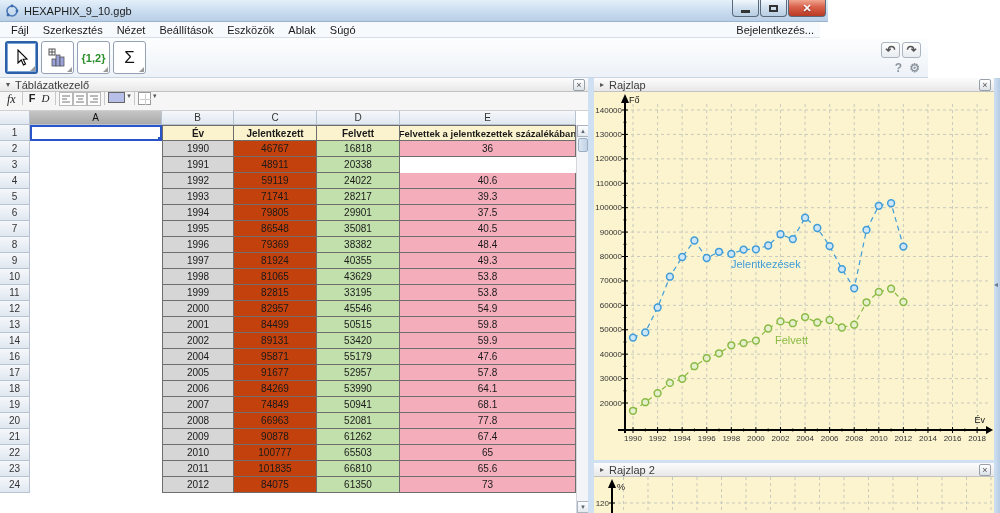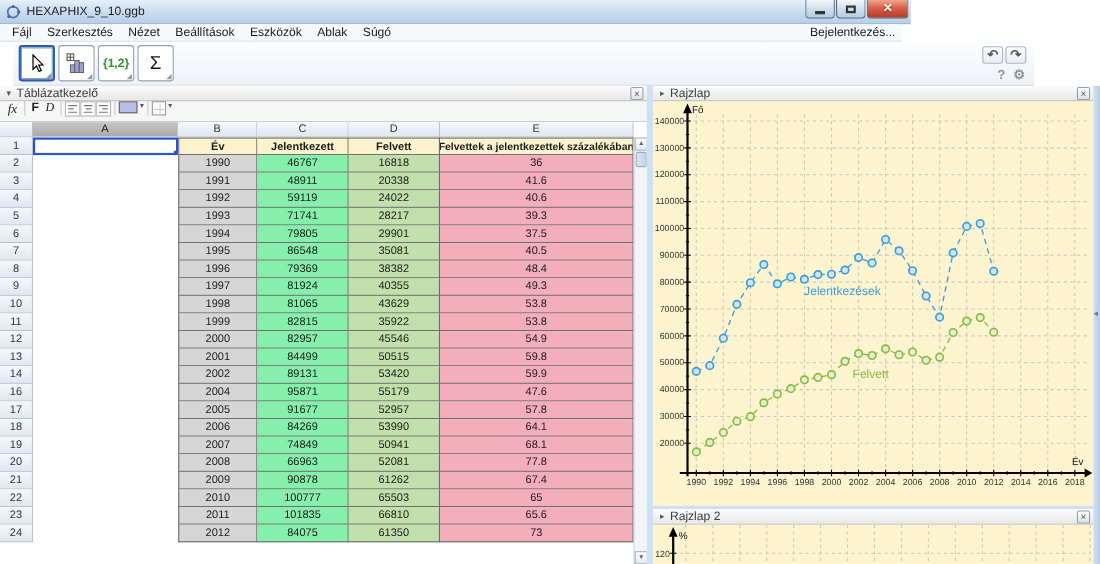--- a/index.html
+++ b/index.html
@@ -23,21 +23,21 @@
   .glyph-x { color:#fff; font-size:11px; font-weight:bold; line-height:1; text-shadow:0 1px 1px #7c2012; }
 
   
   .menubar { position:absolute; left:0; top:22px; width:820px; height:16px; background:#f7fafc;
     border-bottom:1px solid #d7dee6; display:flex; align-items:center; font-size:11px; color:#1a1a1a; }
   .menu-items { display:flex; padding-left:4px; }
   .mi { padding:0 7px; cursor:default; }
   .login { position:absolute; right:6px; font-size:11px; color:#1a1a1a; }
 
   
-  .toolbar { position:absolute; left:12px; top:38px; width:928px; height:40px;
+  .toolbar { position:absolute; left:0; top:38px; width:928px; height:40px;
     background:linear-gradient(#fdfefe,#edf2f8); border-bottom:1px solid #c9d5e2;padding-left:12px; }
   .tbtn { position:absolute; top:3px; width:33px; height:33px; background:#fff;
     border:1px solid #93a3b5; border-radius:3px; display:flex; align-items:center; justify-content:center; }
   .tbtn.selected { border:2px solid #2b5fa8; box-shadow:0 0 0 1px #7ba2d4 inset; }
   .tbtn .corner { position:absolute; right:1px; bottom:1px; width:0; height:0;
     border-left:5px solid transparent; border-bottom:5px solid #9a9a9a; }
   .t-list { color:#2a8f2a; font-size:11px; font-weight:bold; }
   .t-sigma { font-size:17px; color:#111; }
   .rtool { position:absolute; display:flex; align-items:center; justify-content:center; }
   .smallbtn { width:19px; height:16px; border:1px solid #aab4be; border-radius:3px;
@@ -90,21 +90,21 @@
     border-bottom:1px solid #b9c2d0; font-size:10px; color:#333; }
   .hdrcell.selhdr { background:linear-gradient(#c6c6c6,#a9a9a9); color:#111; }
   .acell { background:#fff; }
   .a1sel { position:relative; border:2px solid #2a55c8; background:#fff; }
   .a1sel:after { content:""; position:absolute; right:-2px; bottom:-2px; width:4px; height:4px; background:#2a55c8; }
   .dcell { border-right:1px solid #6e6e6e; border-bottom:1px solid #6e6e6e; }
   .bleft { border-left:1px solid #6e6e6e; }
   .btop { border-top:1px solid #6e6e6e; }
   .hY { background:#fbf3cd; font-weight:bold; }
   .hY.small { font-size:9.5px; }
-  .cy { background:#d6d6d6; } .cb { background:#86efac; }
+  .cy { background:#d6d6d6; } .cb { background:#c2410c; }
   .cg { background:#c1e0ab; } .cp { background:#f4aebb; }
 
   
   .vscroll { position:absolute; left:576px; top:14px; width:12px; height:388px; background:#f2f4f7;
     border-left:1px solid #d4d8dd; }
   .sbtn { position:absolute; left:0; width:12px; height:12px; border:1px solid #aab4c0;
     background:linear-gradient(#fdfdfd,#e4e9ee); color:#5a646e; font-size:6px; line-height:10px; text-align:center; }
   .sthumb { position:absolute; left:1px; top:13px; width:10px; height:14px;
     background:linear-gradient(90deg,#dce6f2,#c2d2e4); border:1px solid #9aaec4; border-radius:2px; }
 
@@ -258,21 +258,20 @@
             <div class="cell c-c dcell cb">46767</div>
             <div class="cell c-d dcell cg">16818</div>
             <div class="cell c-e dcell cp">36</div>
           </div>
           <div class="row">
             <div class="cell c-rh hdrcell">3</div>
             <div class="cell c-a acell"></div>
             <div class="cell c-b dcell cy bleft">1991</div>
             <div class="cell c-c dcell cb">48911</div>
             <div class="cell c-d dcell cg">20338</div>
-            <div class="cell c-e dcell cp">41.6</div>
           </div>
           <div class="row">
             <div class="cell c-rh hdrcell">4</div>
             <div class="cell c-a acell"></div>
             <div class="cell c-b dcell cy bleft">1992</div>
             <div class="cell c-c dcell cb">59119</div>
             <div class="cell c-d dcell cg">24022</div>
             <div class="cell c-e dcell cp">40.6</div>
           </div>
           <div class="row">
@@ -321,21 +320,21 @@
             <div class="cell c-b dcell cy bleft">1998</div>
             <div class="cell c-c dcell cb">81065</div>
             <div class="cell c-d dcell cg">43629</div>
             <div class="cell c-e dcell cp">53.8</div>
           </div>
           <div class="row">
             <div class="cell c-rh hdrcell">11</div>
             <div class="cell c-a acell"></div>
             <div class="cell c-b dcell cy bleft">1999</div>
             <div class="cell c-c dcell cb">82815</div>
-            <div class="cell c-d dcell cg">35922</div>
+            <div class="cell c-d dcell cg">33195</div>
             <div class="cell c-e dcell cp">53.8</div>
           </div>
           <div class="row">
             <div class="cell c-rh hdrcell">12</div>
             <div class="cell c-a acell"></div>
             <div class="cell c-b dcell cy bleft">2000</div>
             <div class="cell c-c dcell cb">82957</div>
             <div class="cell c-d dcell cg">45546</div>
             <div class="cell c-e dcell cp">54.9</div>
           </div>

